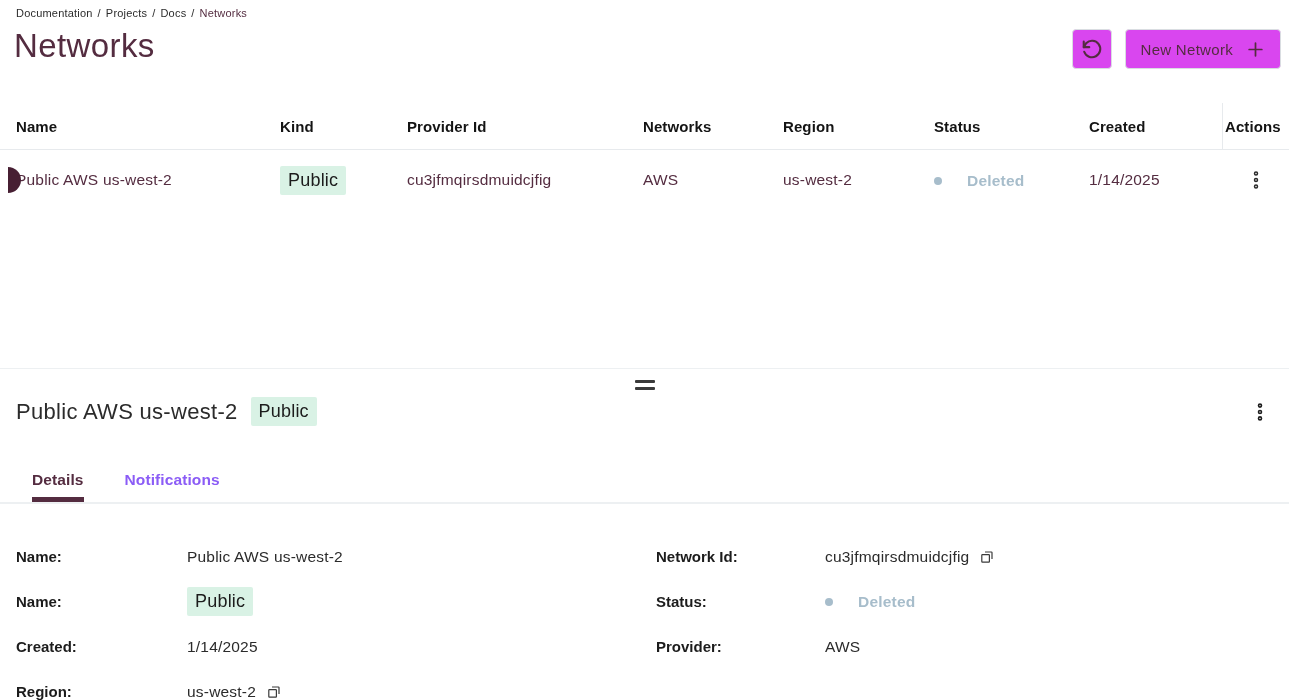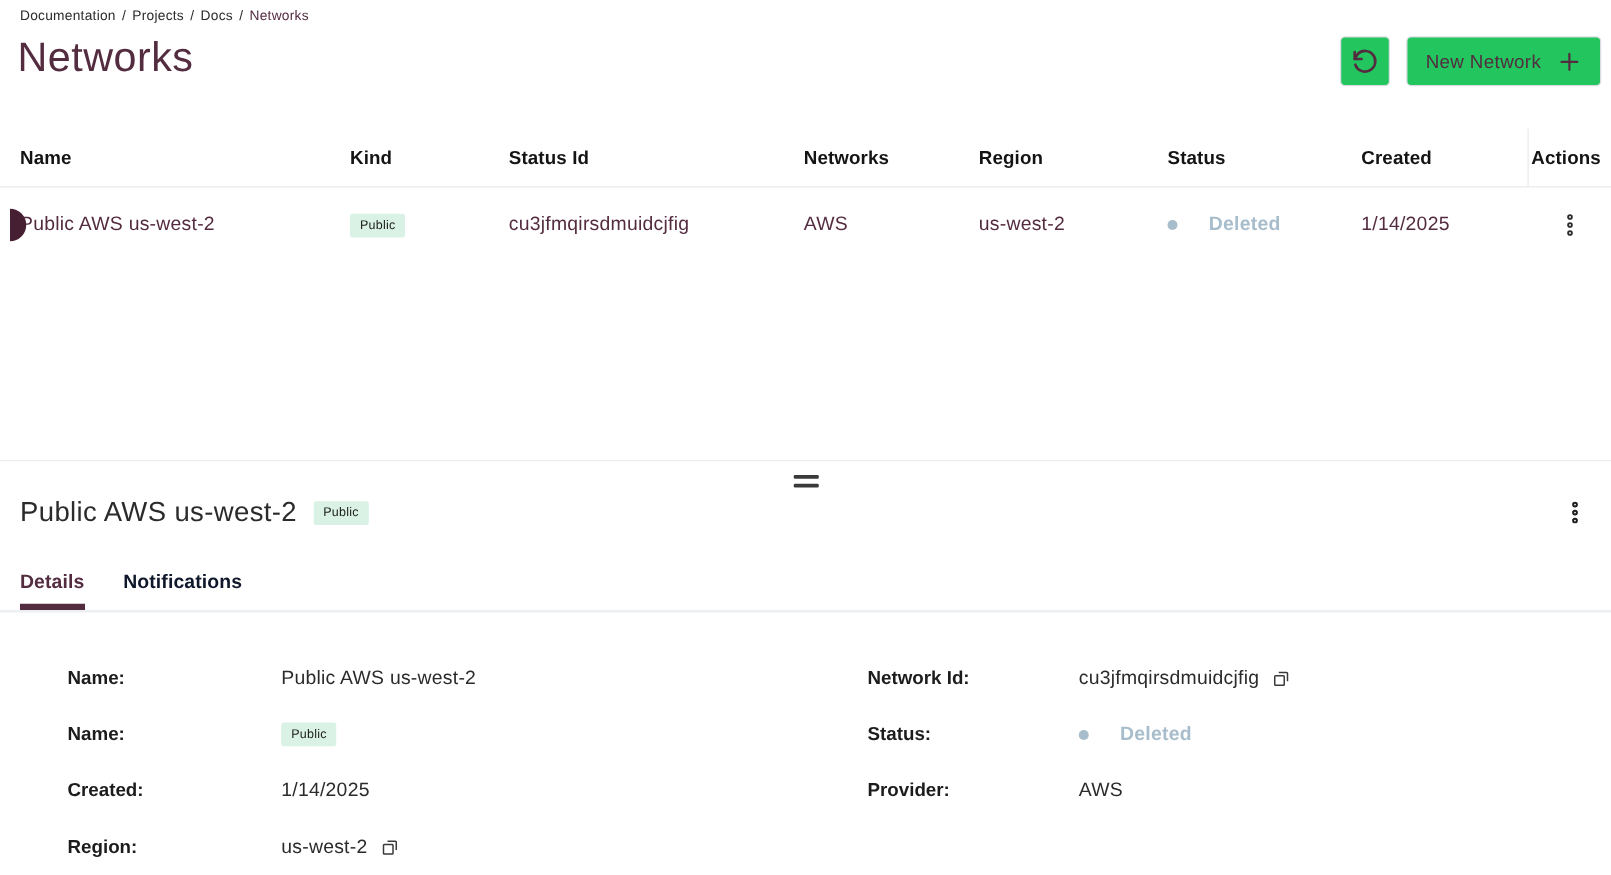--- a/index.html
+++ b/index.html
@@ -11,21 +11,21 @@
   }
   
   .breadcrumb { padding:7px 16px 0; font-size:11px; color:#2b2b2b; letter-spacing:.2px; }
   .breadcrumb .sep { margin:0 5px; color:#2b2b2b; }
   .breadcrumb .current { color:var(--accent,#542c40); }
   
   .page-header { display:flex; justify-content:space-between; align-items:flex-start; padding:8px 8px 0 14px; }
   .page-title { margin:0; font-size:33px; font-weight:400; letter-spacing:.4px; color:var(--accent,#542c40); line-height:1.15; }
   .toolbar { display:flex; align-items:center; margin-top:2px; }
   .btn {
-    height:40px; background:#22c55e; border:1px solid #d9dde1; border-radius:4px;
+    height:40px; background:#d946ef; border:1px solid #d9dde1; border-radius:4px;
     color:var(--accent,#542c40); font-family:inherit; font-size:15px; letter-spacing:.3px;
     display:inline-flex; align-items:center; justify-content:center; gap:13px; padding:0 15px; cursor:pointer;
   }
   .icon-btn { width:40px; padding:0; margin-right:13px; }
   
   .net-table { margin-top:34px; }
   .thead, .trow {
     display:grid;
     grid-template-columns:264px 127px 236px 140px 151px 155px 149px auto;
   }
@@ -36,39 +36,39 @@
   .trow { height:60px; align-items:center; position:relative; font-size:15.5px; color:var(--accent,#542c40); letter-spacing:.2px; cursor:pointer; }
   .td { padding-left:16px; }
   .td:first-child { padding-left:32px; }
   .row-marker {
     position:absolute; left:8px; top:50%; transform:translateY(-50%);
     width:13px; height:26px; background:var(--accent-dark,#471f33);
     border-radius:0 13px 13px 0;
   }
   .badge {
     display:inline-block; background:var(--badge-bg,#d9f2e5); color:var(--badge-text,#1c1c1c);
-    font-size:10px; padding:4px 8px; border-radius:2px; letter-spacing:.2px;
+    font-size:18px; padding:4px 8px; border-radius:2px; letter-spacing:.2px;
   }
   .status { display:inline-flex; align-items:center; gap:25px; color:var(--status,#a7bdcb); font-weight:700; }
   .status .dot { width:8px; height:8px; border-radius:50%; background:currentColor; flex:0 0 auto; }
   .kebab-btn { background:none; border:none; padding:4px 6px; cursor:pointer; display:inline-flex; }
   .td.actions-cell { padding-left:0; display:flex; justify-content:center; }
   
   .drawer { position:absolute; left:0; right:0; top:368px; bottom:0; background:#fff; border-top:1px solid #edf0f2; }
   .drag-handle { width:20px; margin:11px auto 0; display:flex; flex-direction:column; gap:4px; cursor:grab; }
   .drag-handle span { height:3px; background:#3a3a3a; border-radius:1px; }
   .drawer-header { display:flex; align-items:center; padding:0 20px 0 16px; margin-top:7px; }
   .drawer-title { margin:0; font-size:22px; font-weight:400; color:#2b2b2b; letter-spacing:.3px; }
   .drawer-header .badge { margin-left:13px; }
   .drawer-header .kebab-btn { margin-left:auto; }
-  .tabs { display:flex; gap:31px; padding:0 16px; margin-top:34px; border-bottom:2px solid #edf0f2; }
-  .tab { font-size:15.5px; font-weight:700; color:#0f172a; padding-bottom:13px; cursor:pointer; letter-spacing:.1px; }
+  .tabs { display:flex; gap:41px; padding:0 32px; margin-top:45px; border-bottom:2px solid #edf0f2; }
+  .tab { font-size:15.5px; font-weight:700; color:#8b5cf6; padding-bottom:13px; cursor:pointer; letter-spacing:.1px; }
   .tab.active { color:var(--accent,#542c40); box-shadow:inset 0 -5px 0 var(--accent,#542c40); }
   .details { display:grid; grid-template-columns:640px 1fr; padding:30px 16px 0; }
-  .detail-row { display:grid; grid-template-columns:171px 1fr; align-items:center; height:45px;margin-left:38px; }
+  .detail-row { display:grid; grid-template-columns:171px 1fr; align-items:center; height:45px; }
   .col-right .detail-row { grid-template-columns:169px 1fr; }
   .detail-label { font-weight:700; font-size:15px; color:#1c1c1c; }
   .detail-value { font-size:15.5px; color:#2b2b2b; display:flex; align-items:center; letter-spacing:.2px; }
   .copy-btn { background:none; border:none; padding:0; margin-left:11px; cursor:pointer; display:inline-flex; }
   svg { display:block; }
 </style>
 </head>
 <body>
 
 <div>
@@ -92,21 +92,21 @@
           <path d="M12 4v16M4 12h16"></path>
         </svg>
       </button>
     </div>
   </header>
 
   <section class="net-table">
     <div class="thead">
       <div class="th">Name</div>
       <div class="th">Kind</div>
-      <div class="th">Status Id</div>
+      <div class="th">Provider Id</div>
       <div class="th">Networks</div>
       <div class="th">Region</div>
       <div class="th">Status</div>
       <div class="th">Created</div>
       <div class="th actions-col">Actions</div>
     </div>
 
     <div class="trow">
       <span class="row-marker"></span>
       <div class="td">Public AWS us-west-2</div>

